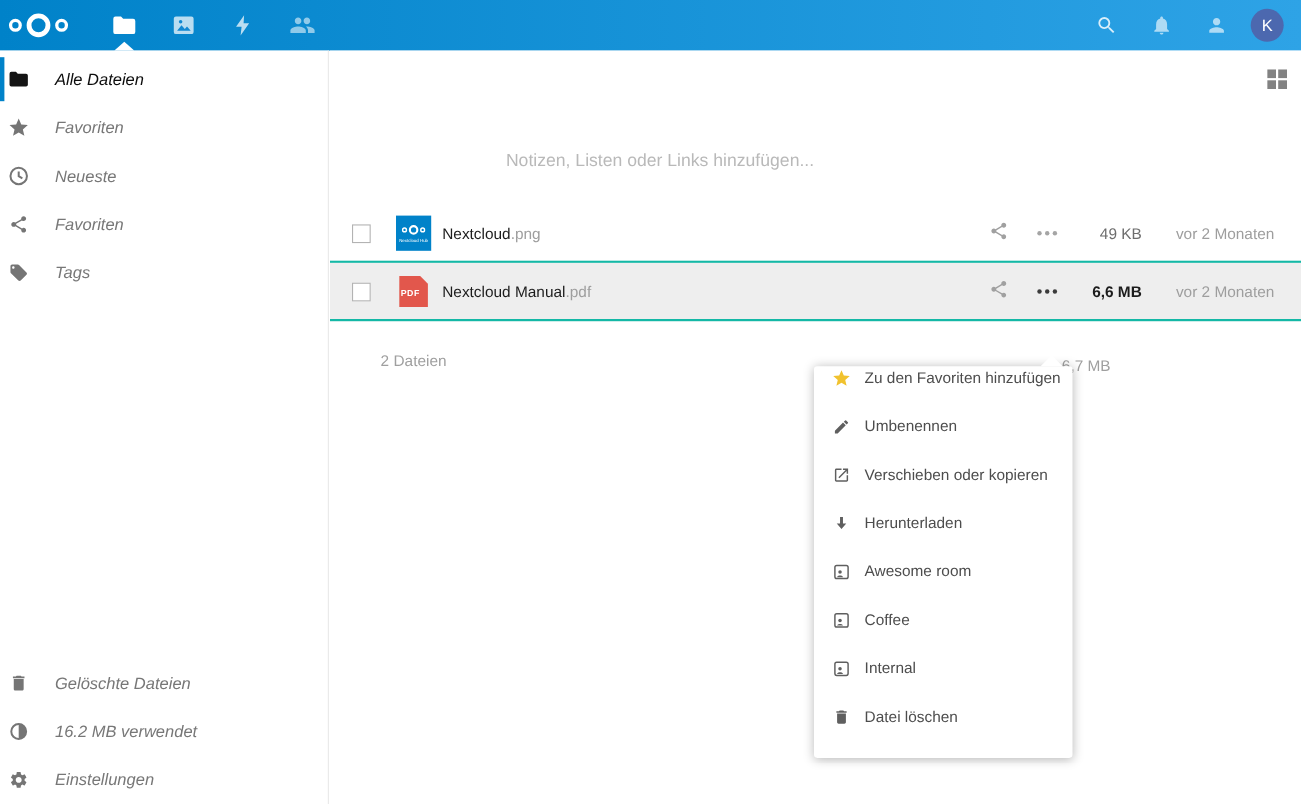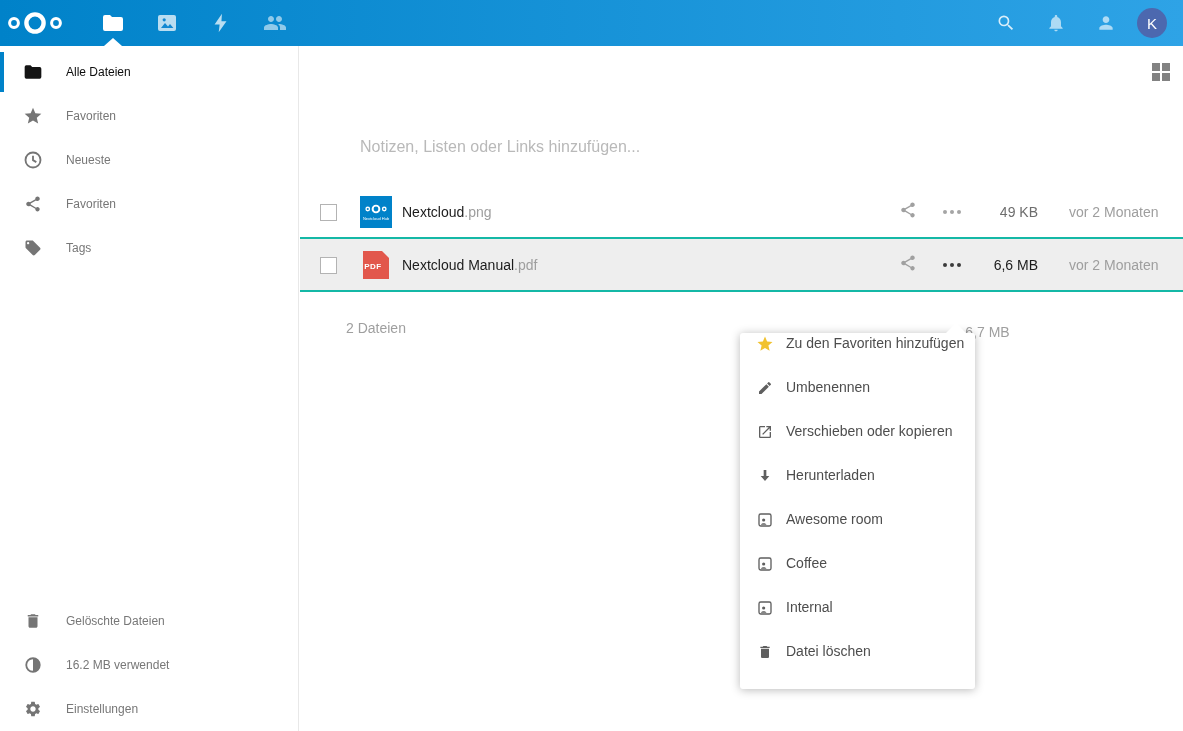--- a/index.html
+++ b/index.html
@@ -10,38 +10,38 @@
   .appnav{display:flex;height:46px;margin-left:16px;}
   .app-item{width:54px;height:46px;display:flex;align-items:center;justify-content:center;position:relative;cursor:pointer;}
   .app-item .notch{position:absolute;bottom:0;left:50%;margin-left:-9px;width:0;height:0;
     border-left:9px solid transparent;border-right:9px solid transparent;border-bottom:8px solid #fff;}
   .topbar-right{margin-left:auto;display:flex;align-items:center;height:46px;}
   .top-icon{width:50px;height:46px;display:flex;align-items:center;justify-content:center;cursor:pointer;}
   .avatar{width:30px;height:30px;border-radius:50%;background:#4c68af;color:#fff;font-size:15px;
     display:flex;align-items:center;justify-content:center;margin:0 16px 0 6px;cursor:pointer;}
   .sidebar{position:absolute;left:0;top:46px;width:299px;height:685px;background:#fff;
     border-right:1px solid #e8e8e8;padding-top:4px;box-sizing:border-box;}
-  .nav-item{height:44px;display:flex;align-items:center;padding-left:22px;cursor:pointer;position:relative;
-    color:#777;font-size:12px;}
+  .nav-item{height:44px;display:flex;align-items:center;padding-left:6px;cursor:pointer;position:relative;
+    color:#777;font-size:15px;font-style:italic;}
   .nav-item .nav-icon{width:22px;height:22px;margin-right:22px;display:flex;align-items:center;justify-content:center;color:#757575;}
   .nav-item.active{color:#0d0d0d;}
   .nav-item.active .nav-icon{color:#141414;}
   .nav-item.active::before{content:"";position:absolute;left:0;top:2px;bottom:2px;width:4px;background:#0082c9;}
   .sidebar-footer{position:absolute;left:0;bottom:0;width:299px;}
   .content{position:absolute;left:300px;top:46px;width:883px;height:685px;background:#fff;}
   .crumbbar{position:absolute;left:0;top:0;width:883px;height:52px;display:flex;align-items:center;padding-left:15px;box-sizing:border-box;}
   .crumb-chev{color:#d0d0d0;margin:0 10px;}
   .crumb-name{font-weight:bold;color:#646464;font-size:15px;}
   .crumb-share{margin-left:12px;color:#c9c9c9;display:flex;}
   .add-btn{width:36px;height:36px;border-radius:50%;background:#ededed;border:none;color:#666;
     display:flex;align-items:center;justify-content:center;margin-left:14px;font-size:20px;cursor:pointer;}
   .view-toggle{position:absolute;right:13px;top:17px;width:18px;height:18px;cursor:pointer;}
   .workspace{position:absolute;left:46px;top:84px;width:500px;}
   .workspace input{border:none;outline:none;font-size:16px;color:#b91c1c;width:480px;padding:8px 14px;
-    font-family:"Liberation Sans","DejaVu Sans",sans-serif;background:transparent;}
+    font-family:"Liberation Sans","DejaVu Sans",sans-serif;background:transparent;text-align:center;}
   .workspace input::placeholder{color:#b9b9b9;opacity:1;}
   .filetable{position:absolute;left:0;top:140px;width:883px;}
   .trow{position:relative;height:51px;}
   .thead{height:46px;border-bottom:1px solid #ebebeb;color:#9b9b9b;font-size:14px;}
   .trow .cb{position:absolute;left:20px;top:50%;margin-top:-8px;width:15px;height:15px;
     border:1px solid #b3b3b3;background:#fff;cursor:pointer;}
   .hname{position:absolute;left:107px;top:14px;cursor:pointer;}
   .sortarrow{position:absolute;left:157px;top:21px;width:0;height:0;
     border-left:5px solid transparent;border-right:5px solid transparent;border-bottom:6px solid #9f9f9f;cursor:pointer;}
   .hsize{position:absolute;left:637px;width:80px;top:14px;text-align:right;cursor:pointer;}
@@ -54,21 +54,21 @@
   .pdf-icon{position:relative;width:32px;height:32px;}
   .pdf-label{position:absolute;left:0;top:13px;width:26px;text-align:center;color:#fff;font-size:8px;font-weight:bold;letter-spacing:.5px;}
   .fname{position:absolute;left:102px;top:50%;transform:translateY(-50%);white-space:nowrap;}
   .fname .base{color:#1c1c1c;}
   .fname .ext{color:#9e9e9e;}
   .rshare{position:absolute;left:599px;top:50%;margin-top:-11px;color:#a0a0a0;cursor:pointer;}
   .rdots{position:absolute;left:643px;top:50%;margin-top:-9px;cursor:pointer;display:flex;gap:3px;align-items:center;height:18px;}
   .rdots i{width:4px;height:4px;border-radius:50%;background:#a5a5a5;}
   .rdots.active i{background:#3b3b3b;}
   .rsize{position:absolute;left:637px;width:101px;top:50%;transform:translateY(-50%);text-align:right;color:#6d6d6d;}
-  .rsize.strong{color:#1c1c1c;font-weight:normal;}
+  .rsize.strong{color:#1c1c1c;font-weight:bold;}
   .rmod{position:absolute;left:769px;top:50%;transform:translateY(-50%);color:#9e9e9e;}
   .tsummary{height:70px;color:#9f9f9f;font-size:14px;border:none;}
   .sum-count{position:absolute;left:46px;top:28px;}
   .sum-size{position:absolute;left:637px;width:101px;top:32px;text-align:center;}
   .ctx-menu{position:absolute;left:440px;top:287px;width:235px;background:#fff;border-radius:3px;
     box-shadow:0 1px 10px rgba(0,0,0,.28);z-index:20;padding:2px 0;}
   .ctx-caret{position:absolute;top:-10px;left:206px;width:0;height:0;
     border-left:10px solid transparent;border-right:10px solid transparent;border-bottom:10px solid #fff;}
   .ctx-item{height:44px;display:flex;align-items:flex-start;padding-left:16px;cursor:pointer;color:#4d4d4d;font-size:14px;}
   .ctx-icon{width:18px;height:18px;margin-right:12px;display:flex;align-items:center;justify-content:center;color:#5f5f5f;}

